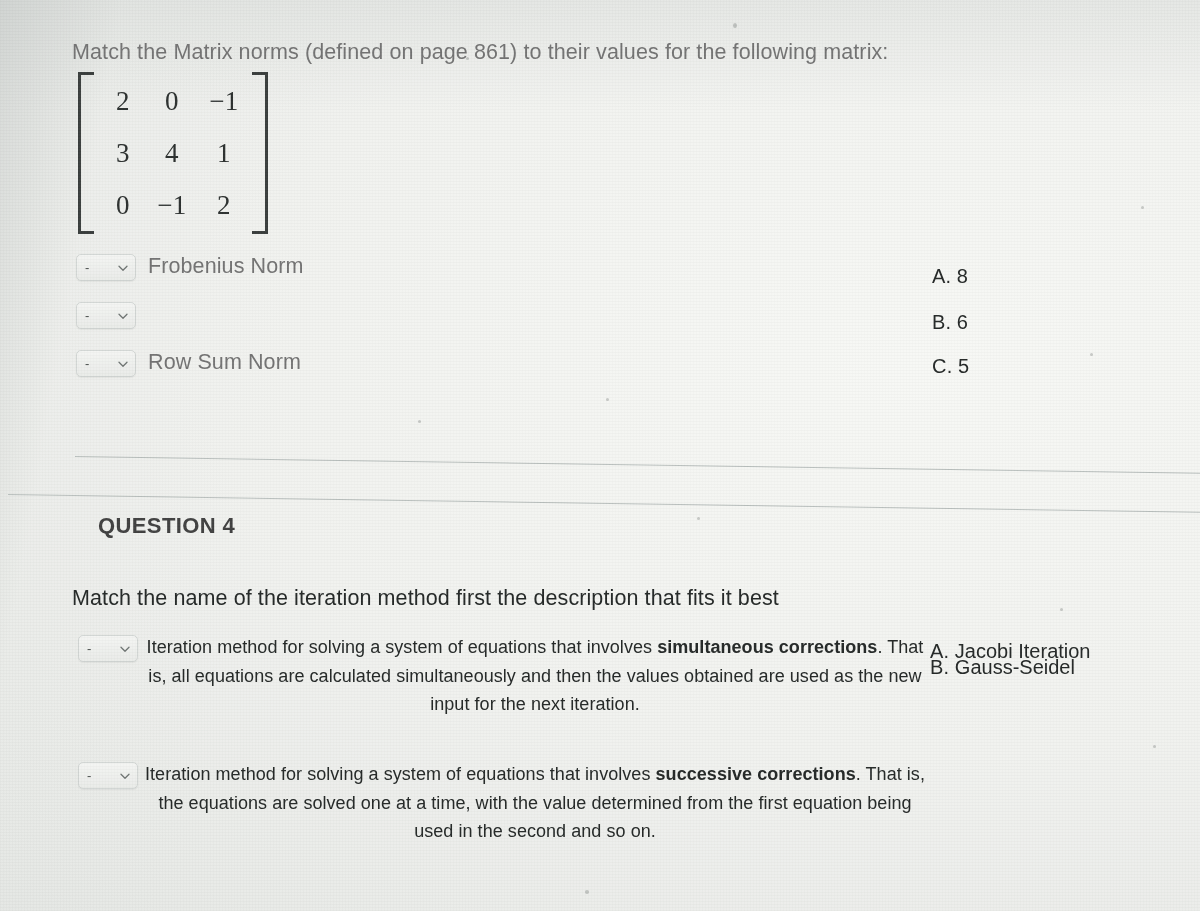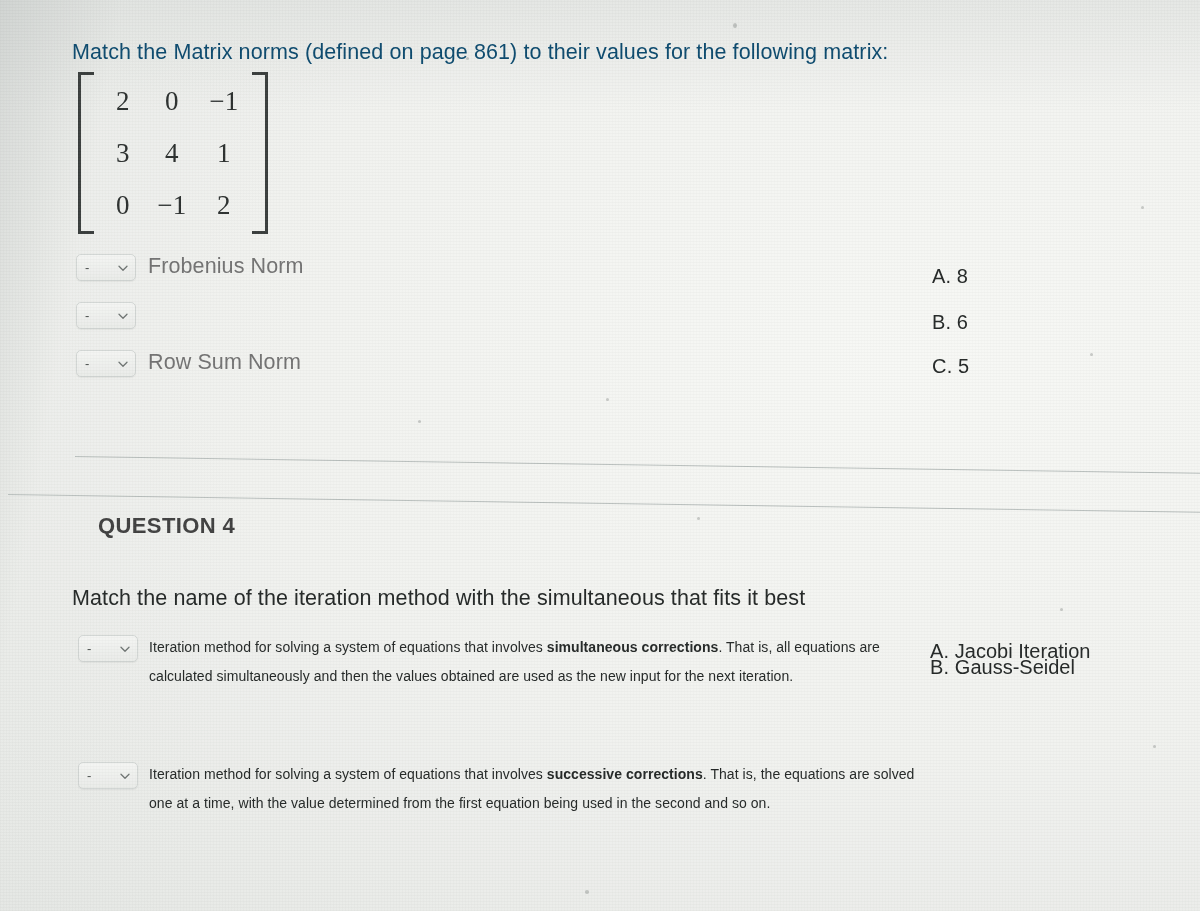--- a/index.html
+++ b/index.html
@@ -42,21 +42,21 @@
 
   
   .q3-prompt {
     position: absolute;
     left: 72px;
     top: 38px;
     width: 1010px;
     font-size: 21.5px;
     line-height: 28px;
     letter-spacing: .1px;
-    color: #0c4a6e;
+    color: #737373;
   }
 
   .matrix {
     position: absolute;
     left: 78px;
     top: 72px;
     display: flex;
     align-items: stretch;
   }
   .bracket {
@@ -167,25 +167,26 @@
     left: 72px;
     top: 584px;
     font-size: 21.5px;
     line-height: 28px;
     letter-spacing: .1px;
     color: #242827;
   }
 
   .desc {
     width: 790px;
-    font-size: 14px;
+    font-size: 18px;
     line-height: 28.5px;
     color: #242827;
     letter-spacing: .05px;
-    margin-left: 11px;
+    margin-left: 2px;
+    text-align: center;
   }
   .desc b { font-weight: bold; }
 
   
   .speck {
     position: absolute;
     background: rgba(90,95,93,.30);
     border-radius: 50%;
   }
 </style>
@@ -259,21 +260,21 @@
   </div>
   <div class="opt" style="left:932px; top:353px;">
     <span class="let">C.</span>
     <span>5</span>
   </div>
 
   <div class="divider d1"></div>
   <div class="divider d2"></div>
 
   <div class="q-heading">QUESTION 4</div>
-  <div class="q4-prompt">Match the name of the iteration method with the simultaneous that fits it best</div>
+  <div class="q4-prompt">Match the name of the iteration method first the description that fits it best</div>
 
   <div class="match-row" style="left:78px; top:633px;">
     <div class="dd">
       <span class="dd-val">-</span>
       <span class="chev">
         <svg viewBox="0 0 12 12" width="12" height="12">
             <path d="M2 4.2 L6 8.2 L10 4.2" fill="none" stroke="#6e7472" stroke-width="1.3" stroke-linecap="round" stroke-linejoin="round"></path>
           </svg>
       </span>
     </div>

